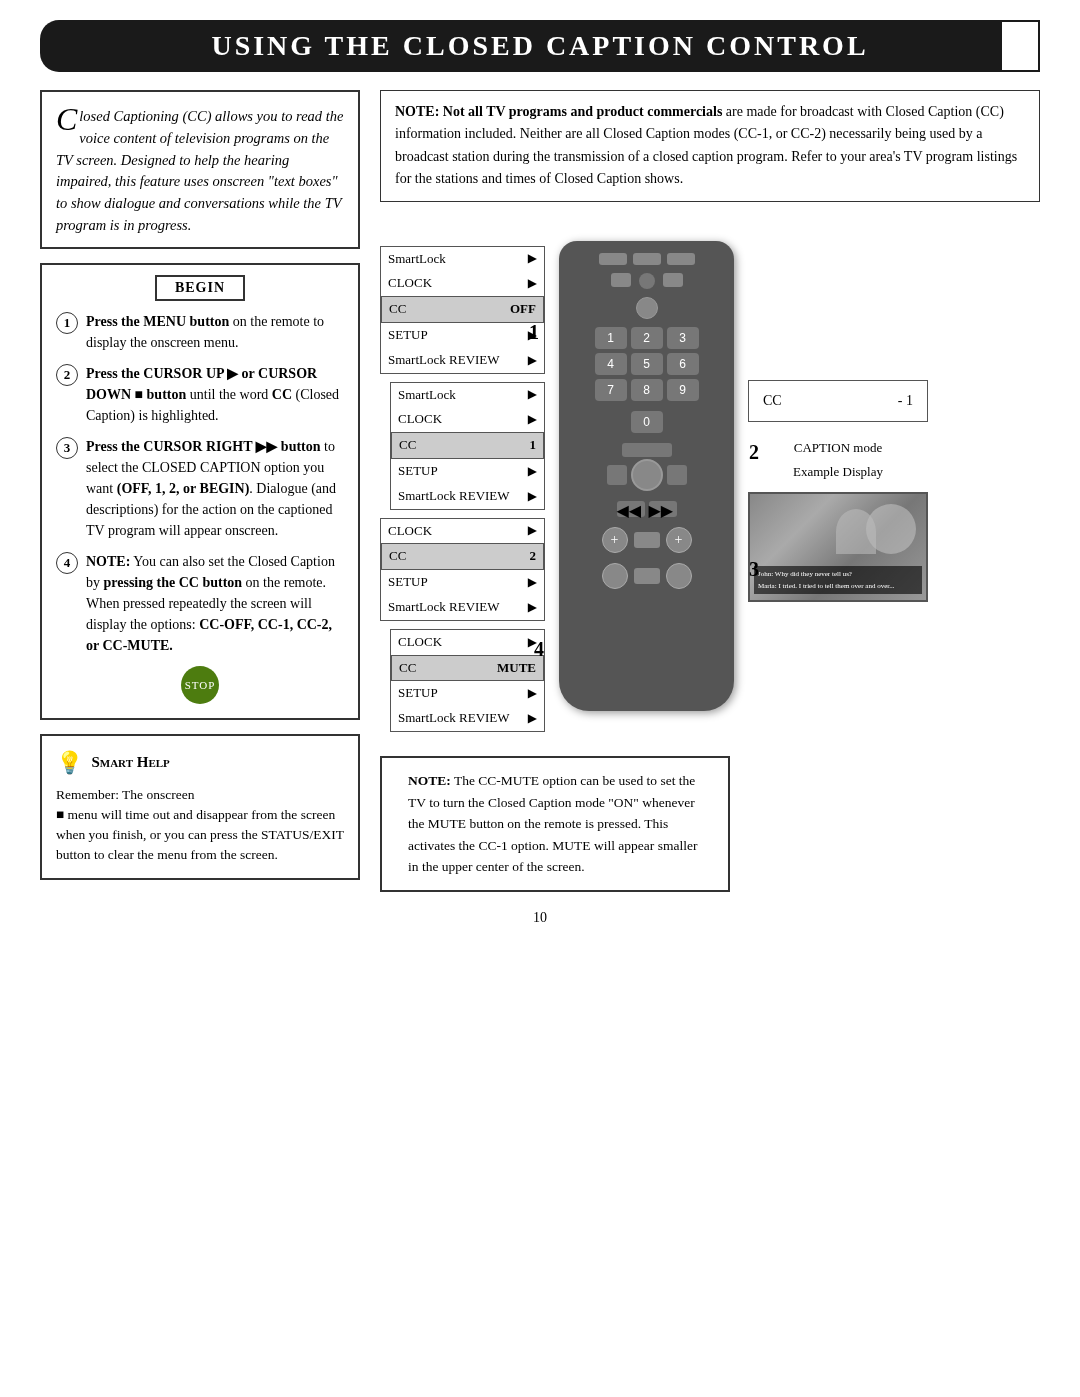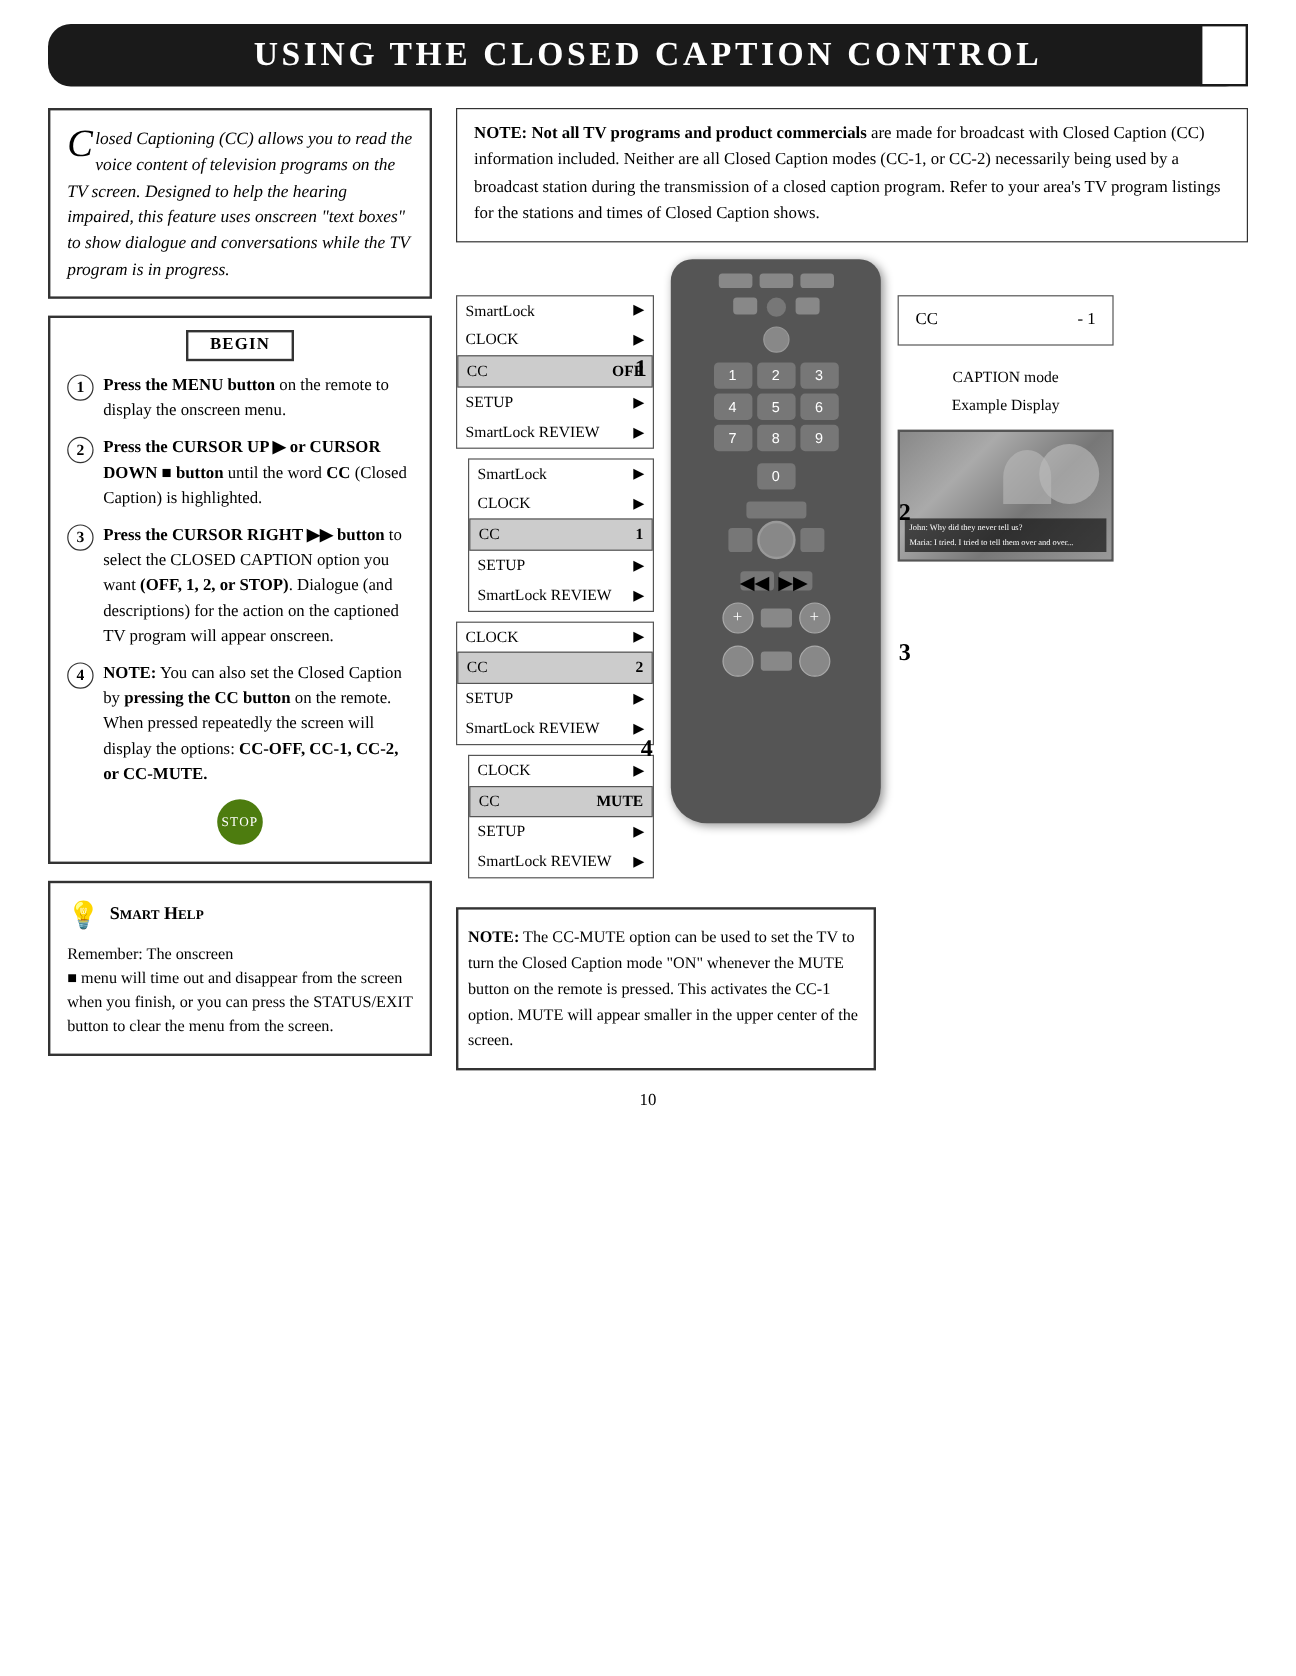--- a/index.html
+++ b/index.html
@@ -156,21 +156,21 @@
     .note-box {
       border: 1.5px solid #333;
       padding: 10px 14px;
       font-size: 14px;
       line-height: 1.6;
     }
     
     .middle-section {
       display: flex;
       gap: 14px;
-      align-items: flex-start;
+      align-items: center;
     }
     
     .menu-panels {
       display: flex;
       flex-direction: column;
       gap: 4px;
       margin-top: 30px;
     }
     .menu-panel {
       border: 1.5px solid #555;
@@ -250,21 +250,21 @@
     }
     
     .bottom-section {
       display: flex;
       gap: 18px;
       margin-top: 6px;
       align-items: flex-start;
     }
     .note-bottom {
       border: 2px solid #333;
-      padding: 12px 8px;
+      padding: 12px 26px;
       font-size: 13.5px;
       line-height: 1.6;
       max-width: 350px;
       flex-shrink: 0;
     }
     .caption-panel-4 {
       border: 1.5px solid #555;
       min-width: 155px;
       font-size: 13px;
       background: #fff;
@@ -330,21 +330,21 @@
         <div class="step">
           <div class="step-num">2</div>
           <div class="step-text">
             <strong>Press the CURSOR UP ▶ or CURSOR DOWN ■ button</strong> until the word <strong>CC</strong> (Closed Caption) is highlighted.
           </div>
         </div>
 
         <div class="step">
           <div class="step-num">3</div>
           <div class="step-text">
-            <strong>Press the CURSOR RIGHT ▶▶ button</strong> to select the CLOSED CAPTION option you want <strong>(OFF, 1, 2, or STOP)</strong>. Dialogue (and descriptions) for the action on the captioned TV program will appear onscreen.
+            <strong>Press the CURSOR RIGHT ▶▶ button</strong> to select the CLOSED CAPTION option you want <strong>(OFF, 1, 2, or BEGIN)</strong>. Dialogue (and descriptions) for the action on the captioned TV program will appear onscreen.
           </div>
         </div>
 
         <div class="step">
           <div class="step-num">4</div>
           <div class="step-text">
             <strong>NOTE:</strong> You can also set the Closed Caption by <strong>pressing the CC button</strong> on the remote. When pressed repeatedly the screen will display the options: <strong>CC-OFF, CC-1, CC-2, or CC-MUTE.</strong>
           </div>
         </div>
 

